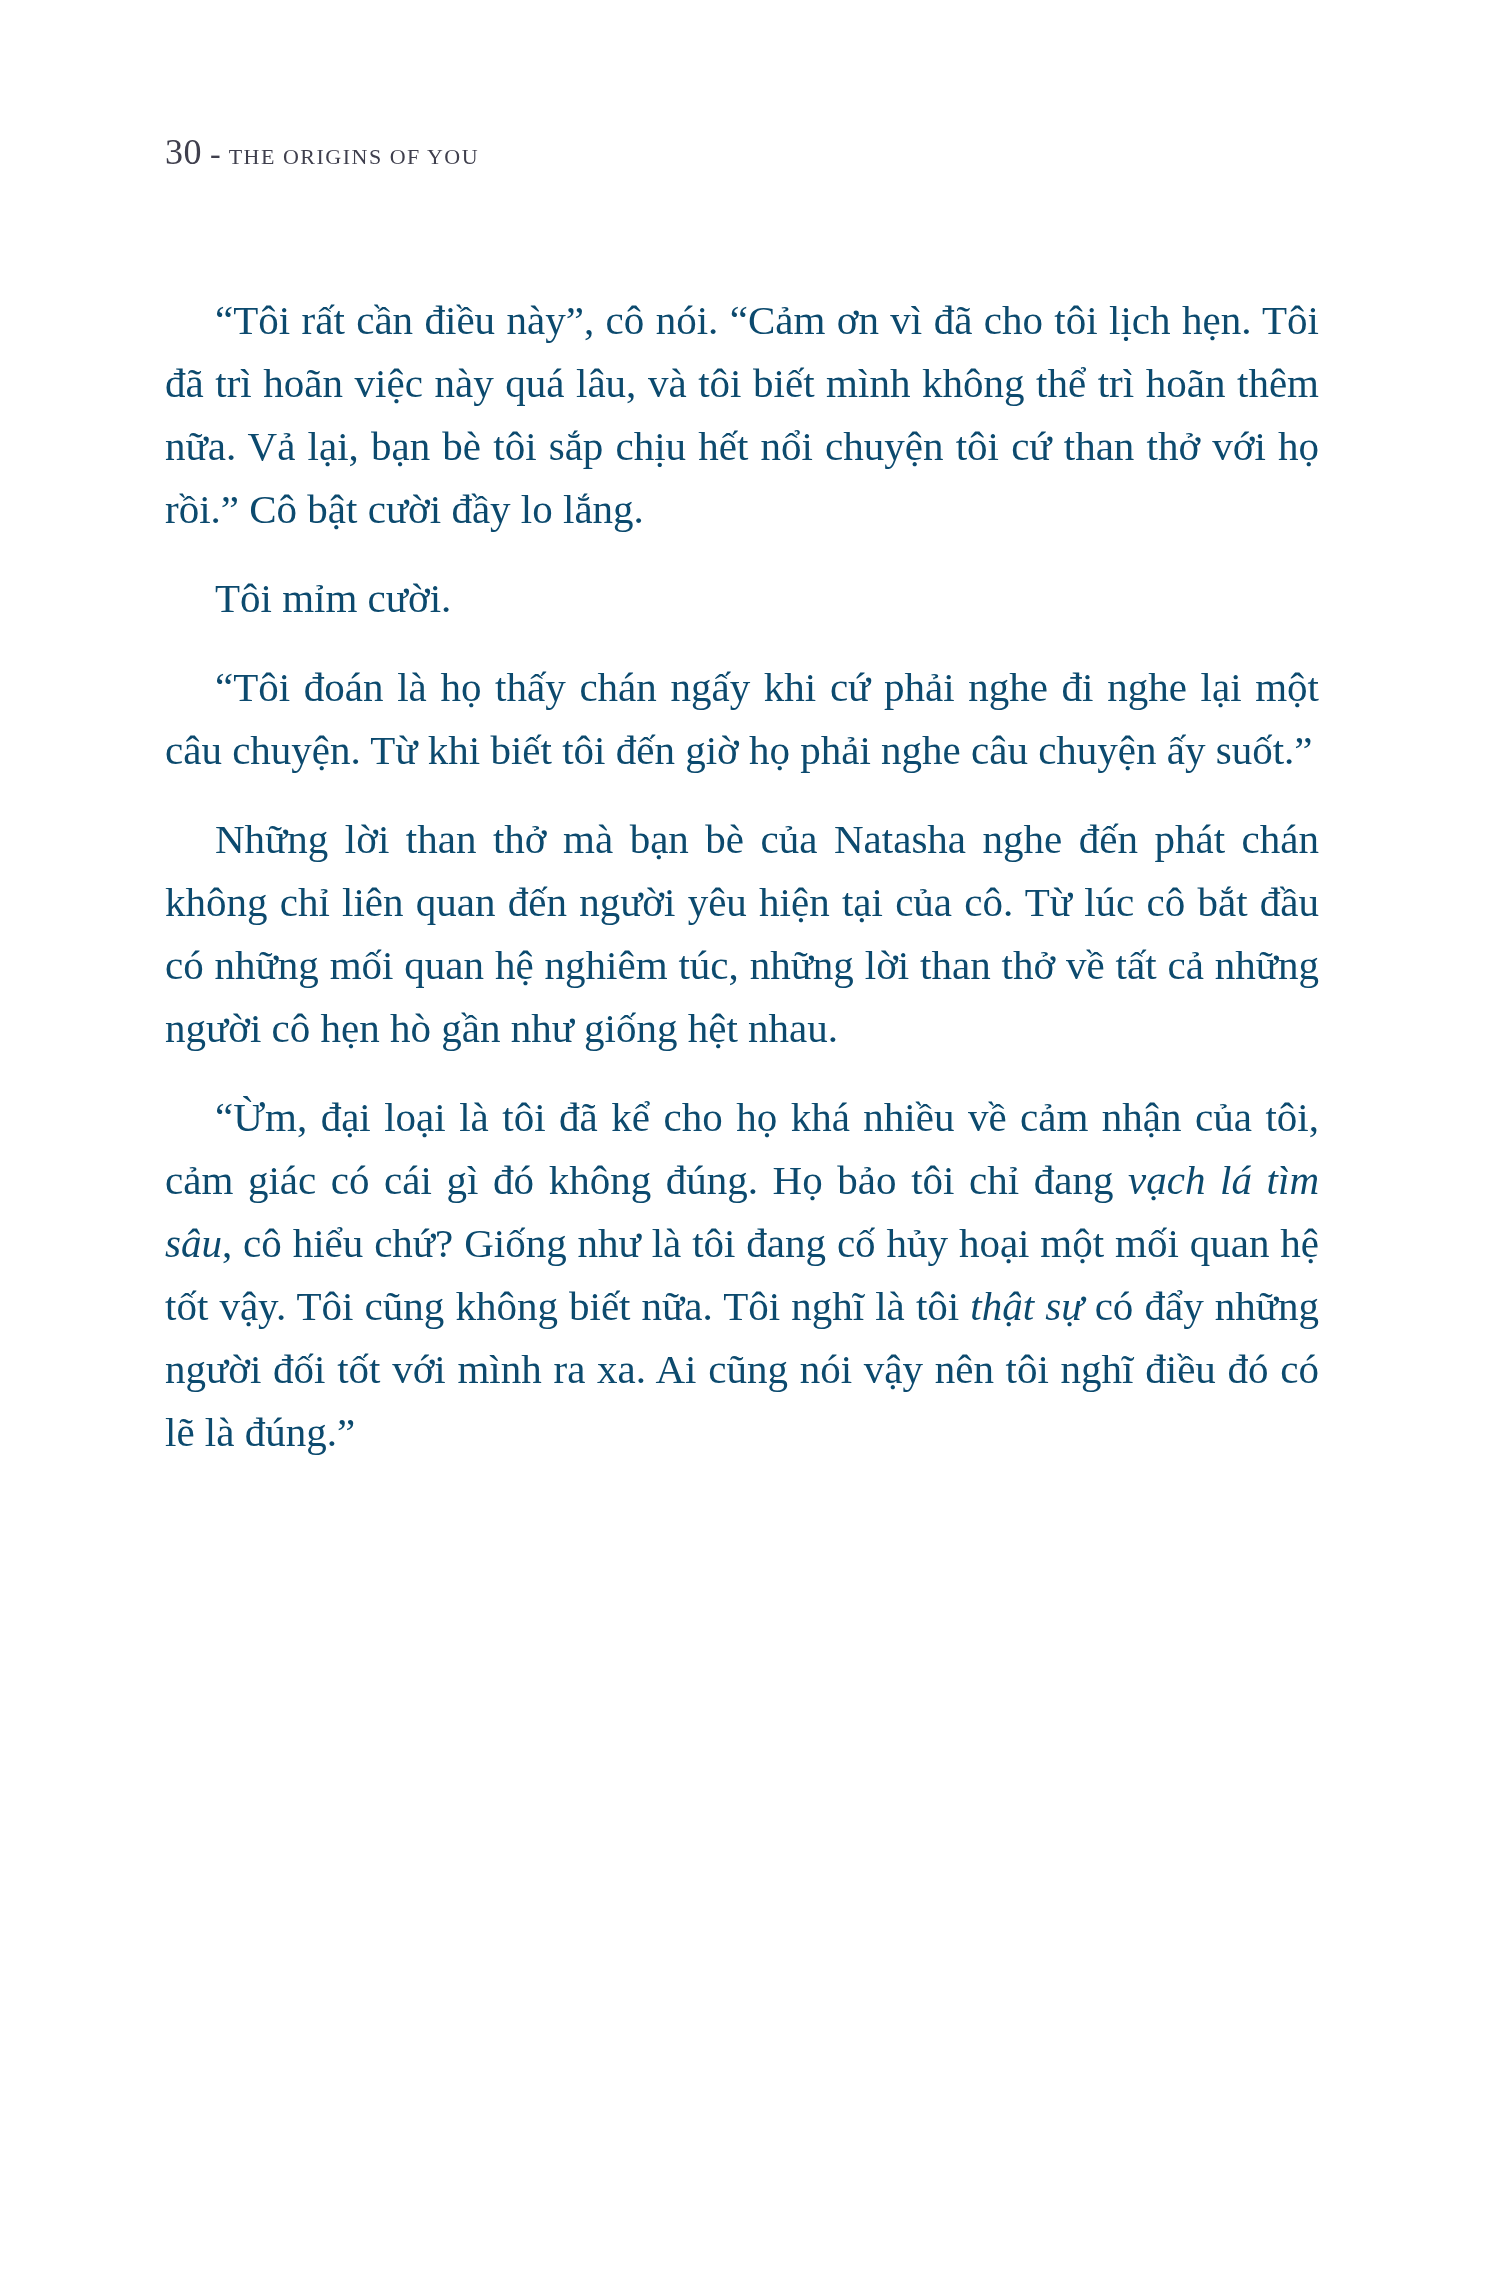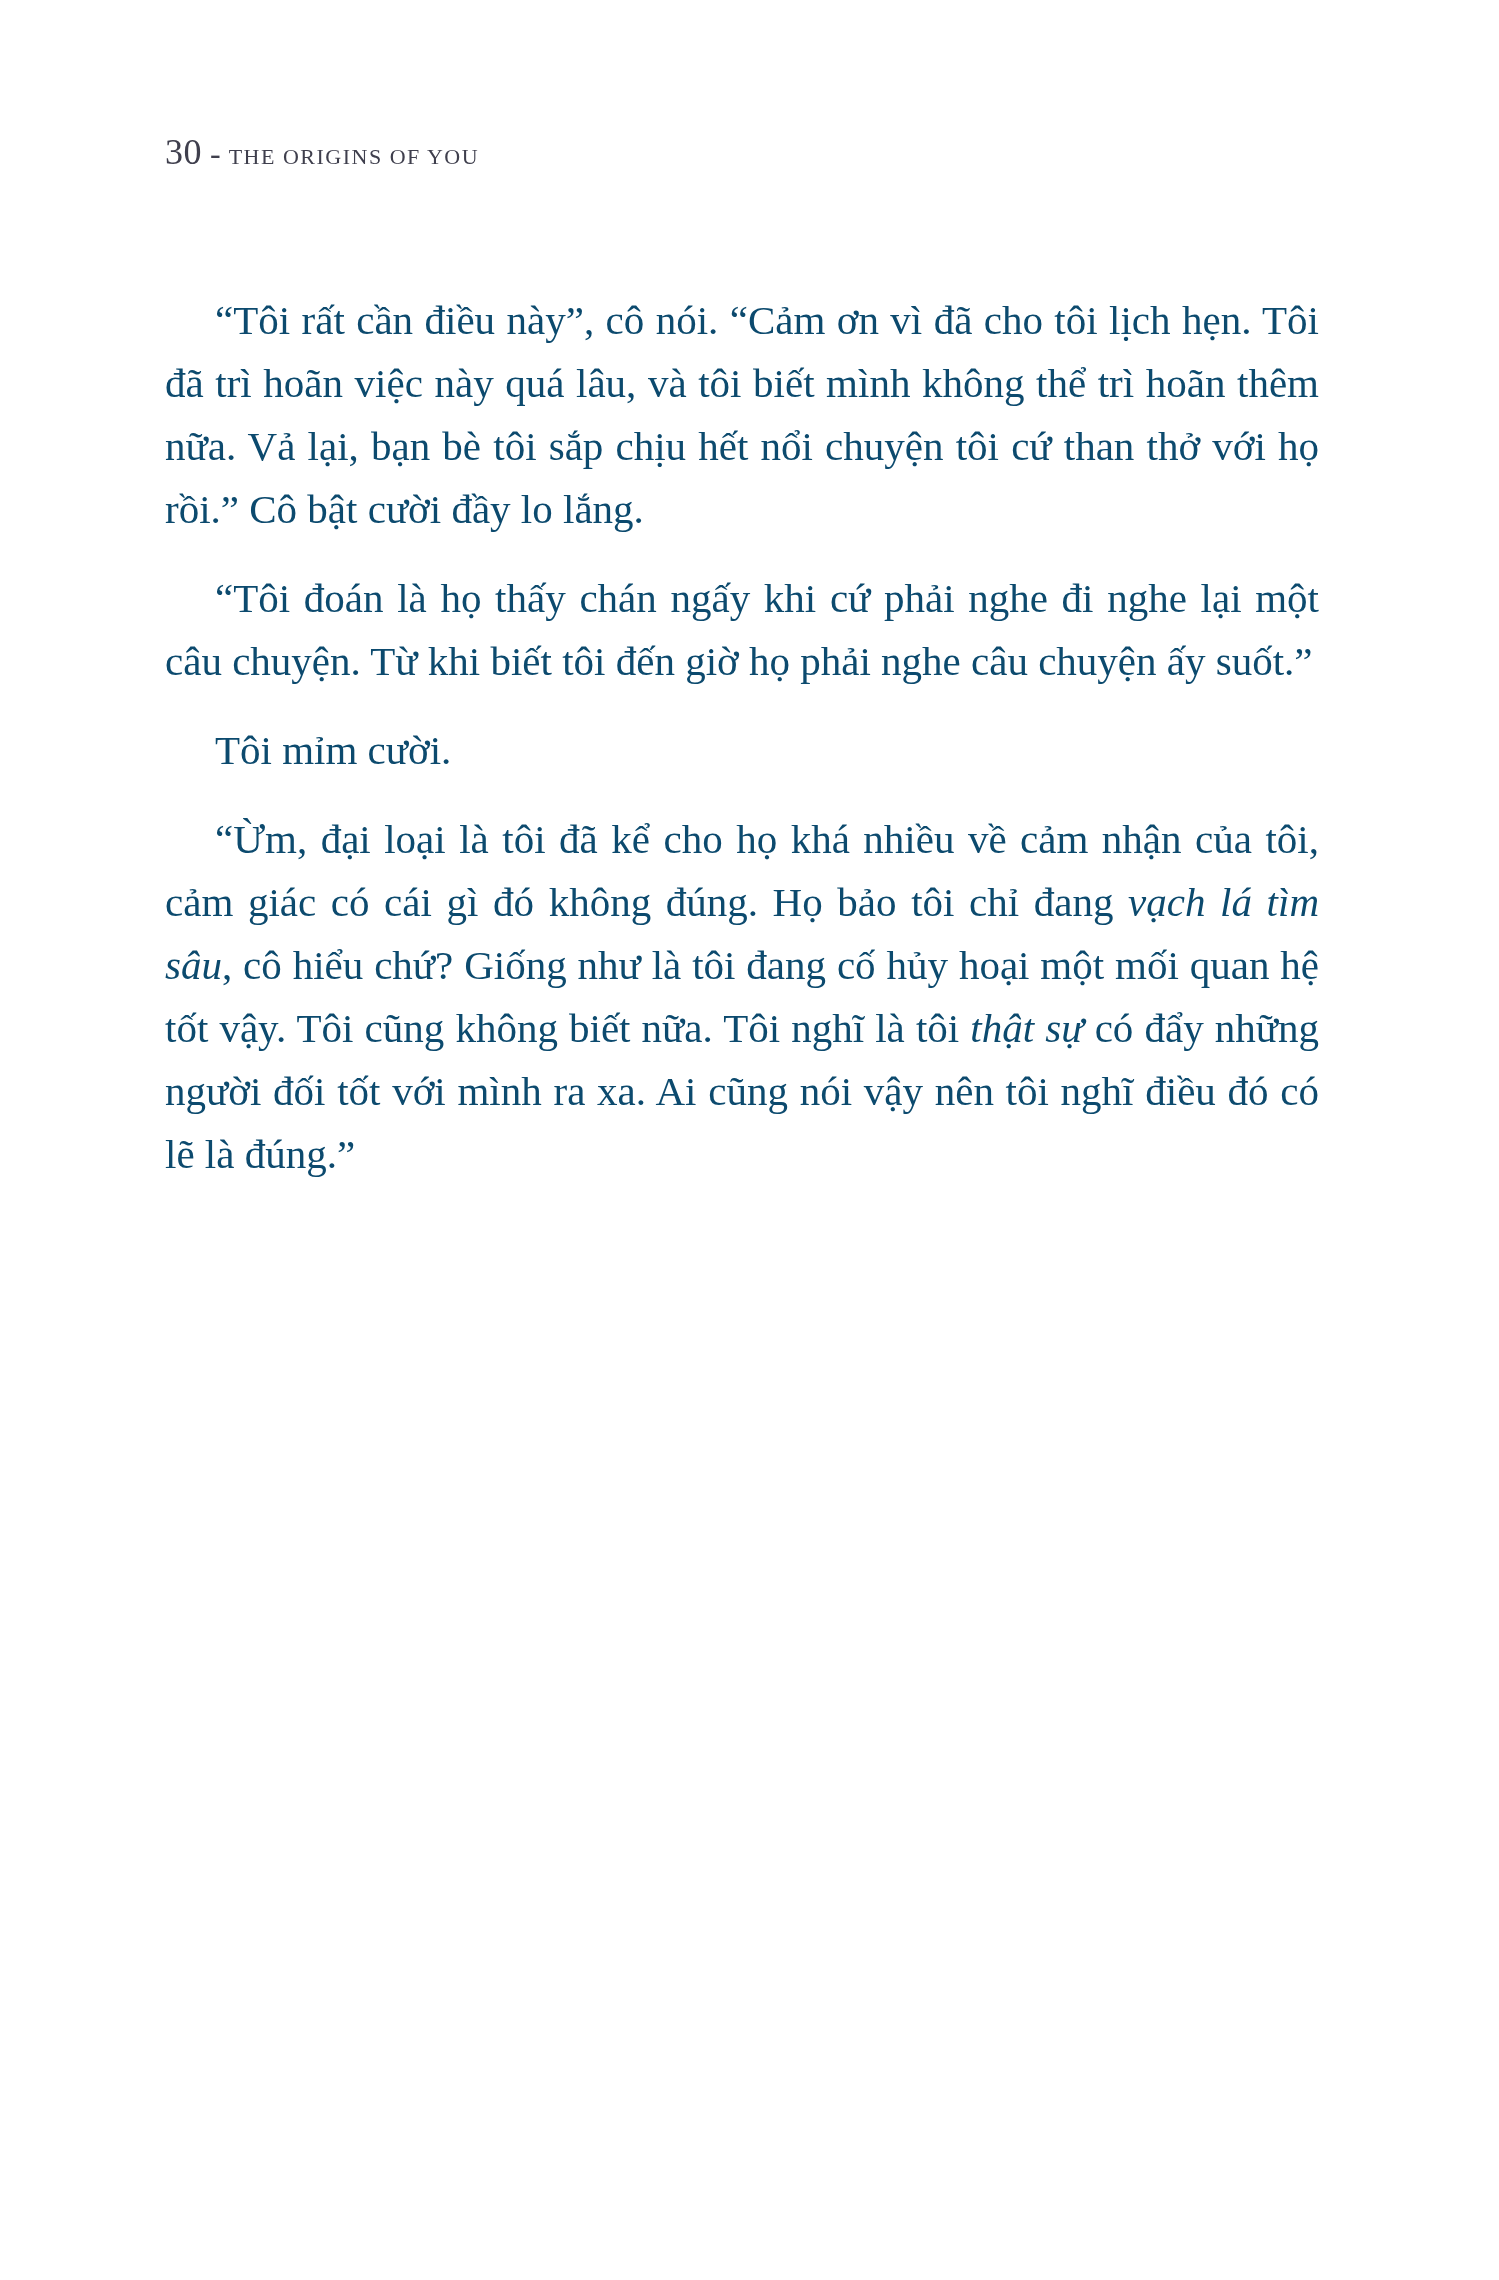--- a/index.html
+++ b/index.html
@@ -55,25 +55,26 @@
 <div class="page">
 
   <div class="header">
     <span class="pagenum">30</span><span class="sep"> - </span><span class="title">THE ORIGINS OF YOU</span>
   </div>
 
   <div class="body-text">
 
     <p><span>“Tôi rất cần điều này”, cô nói. “Cảm ơn vì đã cho tôi lịch hẹn. Tôi đã trì hoãn việc này quá lâu, và tôi biết mình không thể trì hoãn thêm nữa. Vả lại, bạn bè tôi sắp chịu hết nổi chuyện tôi cứ than thở với họ rồi.” Cô bật cười đầy lo lắng.</span></p>
 
+    <p><span>Tôi mỉm cười.</span></p>
+
     <p><span>“Tôi đoán là họ thấy chán ngấy khi cứ phải nghe đi nghe lại một câu chuyện. Từ khi biết tôi đến giờ họ phải nghe câu chuyện ấy suốt.”</span></p>
-
-    <p><span>Tôi mỉm cười.</span></p>
 
 
 
+    <p><span>Những lời than thở mà bạn bè của Natasha nghe đến phát chán không chỉ liên quan đến người yêu hiện tại của cô. Từ lúc cô bắt đầu có những mối quan hệ nghiêm túc, những lời than thở về tất cả những người cô hẹn hò gần như giống hệt nhau.</span></p>
 
 
     <p><span>“Ừm, đại loại là tôi đã kể cho họ khá nhiều về cảm nhận của tôi, cảm giác có cái gì đó không đúng. Họ bảo tôi chỉ đang </span><span class="em">vạch lá tìm sâu</span><span>, cô hiểu chứ? Giống như là tôi đang cố hủy hoại một mối quan hệ tốt vậy. Tôi cũng không biết nữa. Tôi nghĩ là tôi </span><span class="em">thật sự</span><span> có đẩy những người đối tốt với mình ra xa. Ai cũng nói vậy nên tôi nghĩ điều đó có lẽ là đúng.”</span></p>
 
 
   </div>
 </div>
 
 </body></html>

